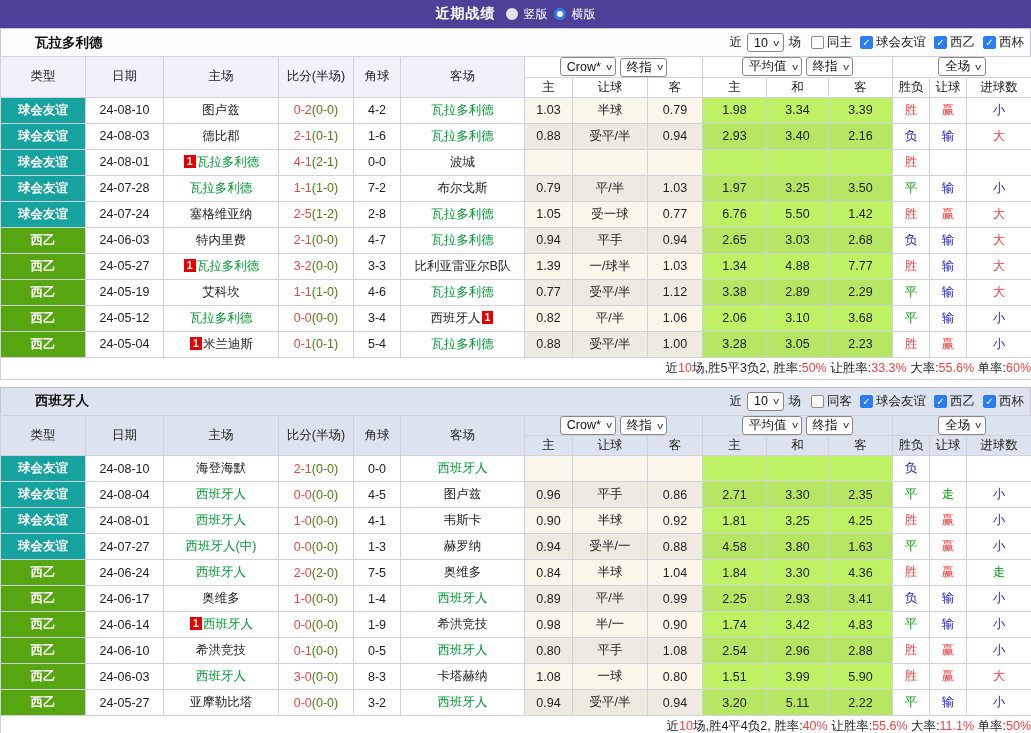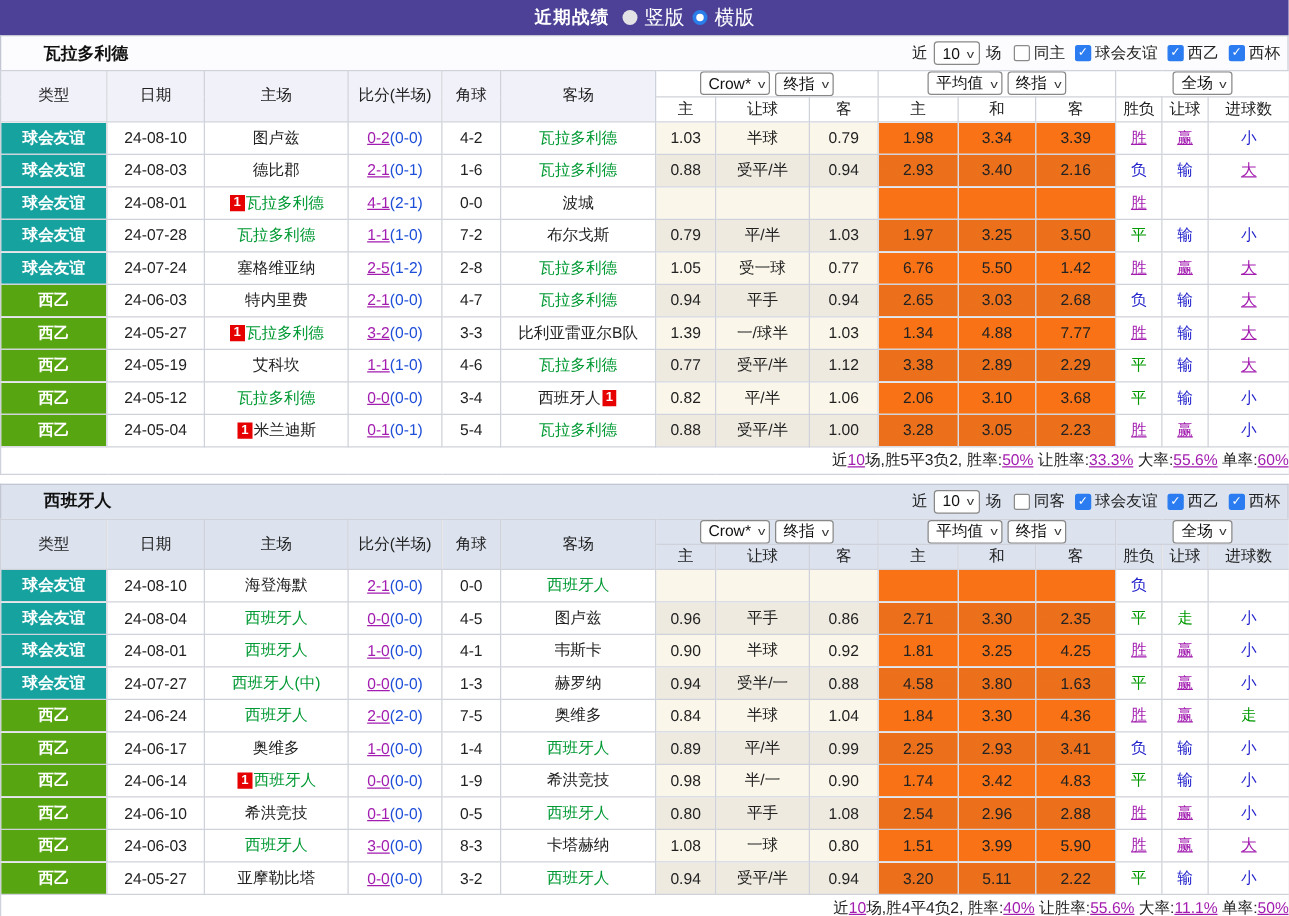--- a/index.html
+++ b/index.html
@@ -12,21 +12,21 @@
   
   .topbar {
     height:28px; background:#4c4197; color:#fff;
     display:flex; align-items:center; justify-content:center; gap:10px;
   }
   .topbar .title { font-weight:bold; font-size:14px; letter-spacing:1px; }
   .radio-group { display:inline-flex; align-items:center; gap:6px; }
   .radio { display:inline-block; width:12px; height:12px; border-radius:50%; cursor:pointer; }
   .radio.off { background:#e3e3e6; }
   .radio.on  { background:#fff; border:3px solid #2b7de9; }
-  .rlabel { font-size:16px; cursor:pointer;font-family:Liberation Serif, serif; }
+  .rlabel { font-size:12px; cursor:pointer;font-family:Liberation Serif, serif; }
   
   .teamrow {
     height:28px; display:flex; align-items:center; justify-content:space-between;
     border:1px solid #c2c6d2; border-bottom:none; padding:0 6px 0 34px;
   }
   .teamrow.v1 { background:#fcfcfe; }
   .teamrow.v2 { background:#dce3ee; }
   .tname { font-weight:bold; font-size:13.5px; color:#111; }
   .filters { display:flex; align-items:center; gap:3px; }
   .flabel { margin:0 2px; }
@@ -51,30 +51,30 @@
   }
   thead th { height:20px; }
   .hleft.v1 { background:#f1f1f9; }
   .hgroup.v1, .hsub.v1 { background:#fff; }
   .hleft.v2, .hgroup.v2, .hsub.v2 { background:#dce3ee; }
   tbody td { height:26px; }
   td.lg { color:#fff; font-weight:bold; }
   td.lg-f { background:#16a3a0; }
   td.lg-l { background:#57a510; }
   td.cream { background:#fbf6ea; }
-  td.lblue { background:#f97316; }
+  td.lblue { background:#bef264; }
   tr.alt td:not(.lg) {
     background-image:linear-gradient(rgba(70,75,95,0.07),rgba(70,75,95,0.07));
   }
   tr.alt td.plain { background:#fff; }
-  .t-r { color:#a21caf;text-decoration:underline; }
+  .t-r { color:#ef4444; }
   .t-b { color:#2222cc; }
   .t-g { color:#009900; }
   .team-green { color:#009933; }
-  .half { color:#1d4ed8; }
+  .half { color:#4d7c0f; }
   .badge1 {
     display:inline-block; background:#e60000; color:#fff; font-size:10.5px;
     line-height:13px; padding:0 3px; margin:0 1px; vertical-align:1px; font-weight:bold;
   }
   .sumrow td { height:22px; background:#fff;text-align:right; }
   .gap { height:7px; background:#fff; }
 </style>
 </head>
 <body>
 

